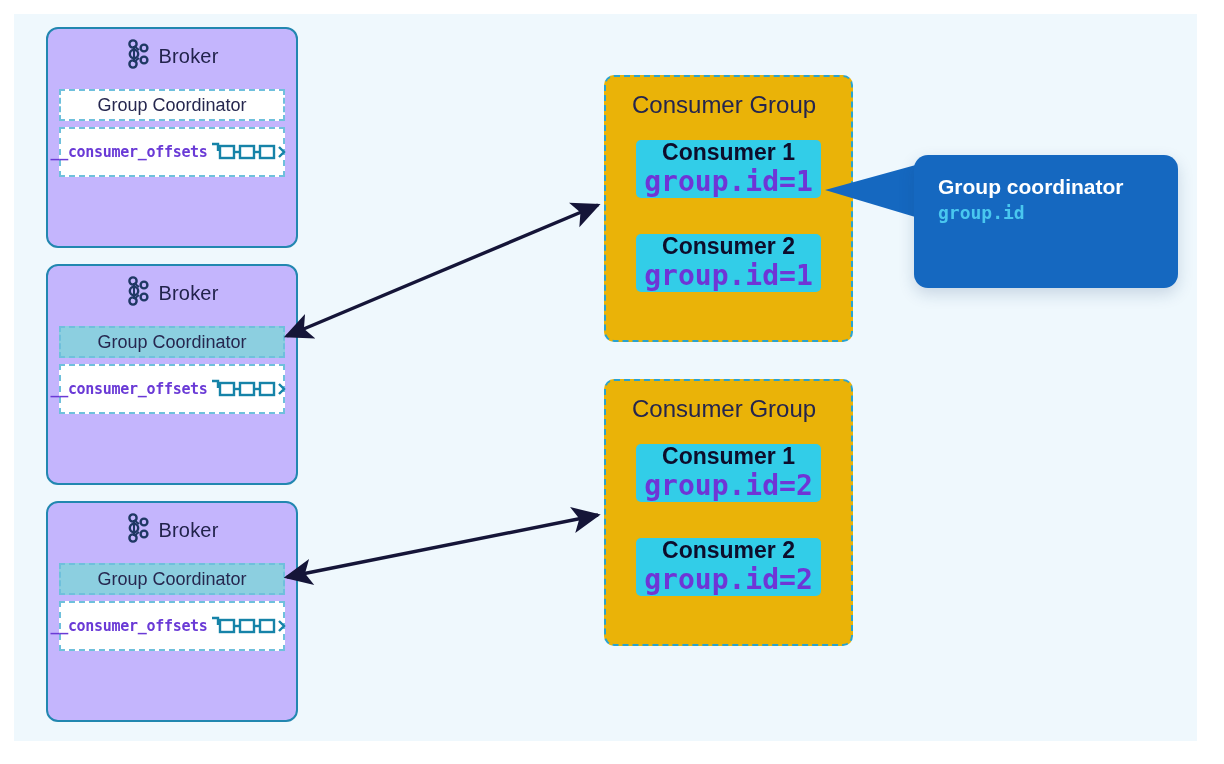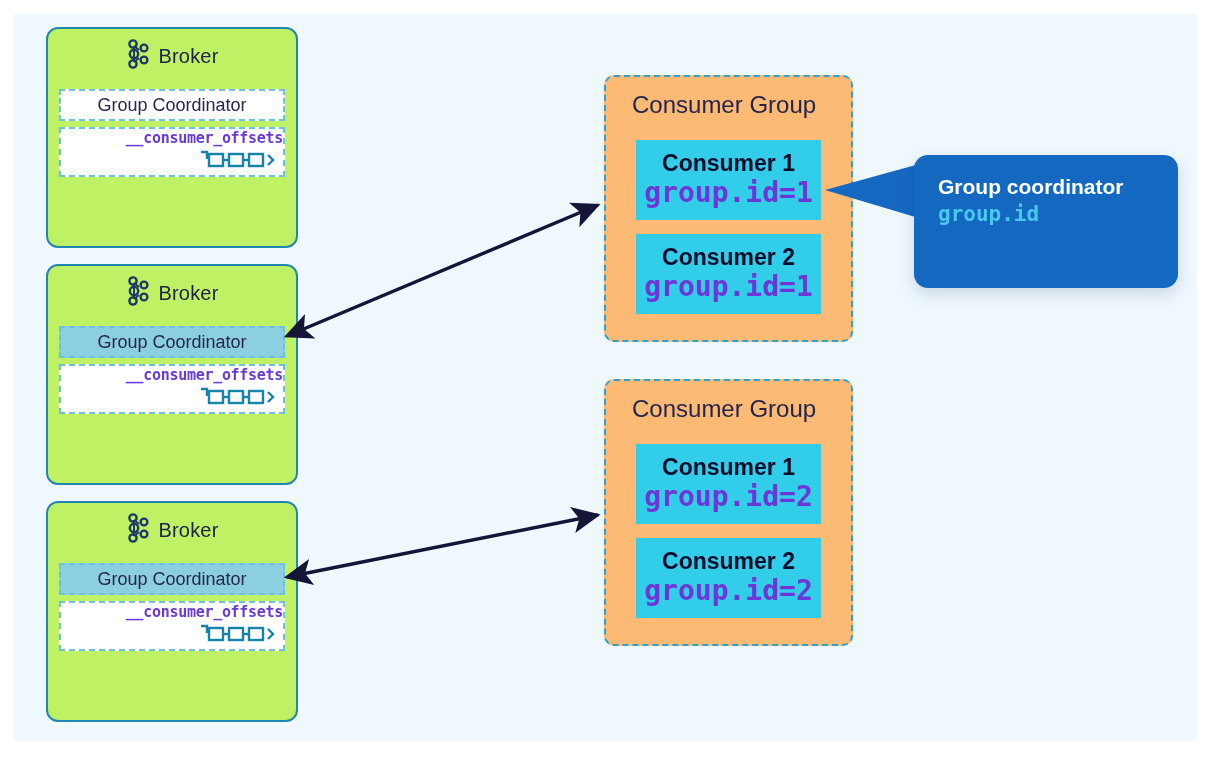--- a/index.html
+++ b/index.html
@@ -10,21 +10,21 @@
   }
   #canvas{
     position:absolute;left:14px;top:14px;width:1183px;height:727px;
     background:#eff8fd;
   }
   .stage{position:absolute;left:0;top:0;width:1224px;height:764px;}
 
   
   .broker{
     position:absolute;
-    background:#bef264;
+    background:#c4b5fd;
     border:2px solid #2287b0;
     border-radius:12px;
     box-sizing:border-box;
   }
   .broker-head{
     display:flex;align-items:center;justify-content:center;
     gap:7px;
     height:42px;
     margin-top:6px;
   }
@@ -42,47 +42,47 @@
     background:#ffffff;
   }
   .coord.filled{background:#8ccfe0;border-style:dashed;}
   .coord-label{font-size:18px;color:#26274f;}
 
   .offsets{
     position:absolute;left:11px;right:11px;
     height:50px;
     border:2px dashed #6fc0dc;
     box-sizing:border-box;
-    display:flex;flex-direction:column;align-items:flex-end;justify-content:center;
+    display:flex;flex-direction:row;align-items:center;justify-content:center;
     background:#ffffff;
   }
   .offsets-label{
     font-family:"DejaVu Sans Mono", monospace;
     font-size:15px;font-weight:bold;color:#6a3ad6;
     letter-spacing:-0.3px;line-height:1;
   }
   .partition-icon{display:block;margin-top:2px;}
 
   
   .cgroup{
     position:absolute;
     border:2px dashed #29a3d0;
     border-radius:10px;
-    background:#fdba74;
+    background:#eab308;
     box-sizing:border-box;
   }
   .cgroup-title{
     position:absolute;left:26px;top:14px;
     font-size:24px;color:#24254e;
   }
   .consumer{
     position:absolute;left:30px;right:30px;
-    height:80px;
+    height:58px;
     background:#32cde8;
-    border-radius:0;
+    border-radius:5px;
     display:flex;flex-direction:column;align-items:center;justify-content:center;
     box-sizing:border-box;
   }
   .consumer-name{
     font-size:23px;font-weight:bold;color:#0d0d2b;line-height:1.15;
   }
   .consumer-gid{
     font-family:"DejaVu Sans Mono", monospace;
     font-size:28px;font-weight:bold;color:#6f35d6;line-height:1.2;
   }
@@ -95,21 +95,21 @@
     box-sizing:border-box;
     padding:18px 22px 18px 24px;
     box-shadow:0 6px 16px rgba(20,60,110,.18);
   }
   .callout-line{
     font-size:21px;font-weight:bold;color:#ffffff;line-height:1.32;
     white-space:nowrap;
   }
   .callout-code{
     font-family:"DejaVu Sans Mono", monospace;
-    font-size:21px;font-weight:bold;color:#49c7ef;line-height:1.32;
+    font-size:18px;font-weight:bold;color:#49c7ef;line-height:1.32;
   }
   svg.overlay{position:absolute;left:0;top:0;pointer-events:none;}
 </style>
 </head>
 <body>
 
 <div class="stage">
 
   <div id="canvas"></div>
 

